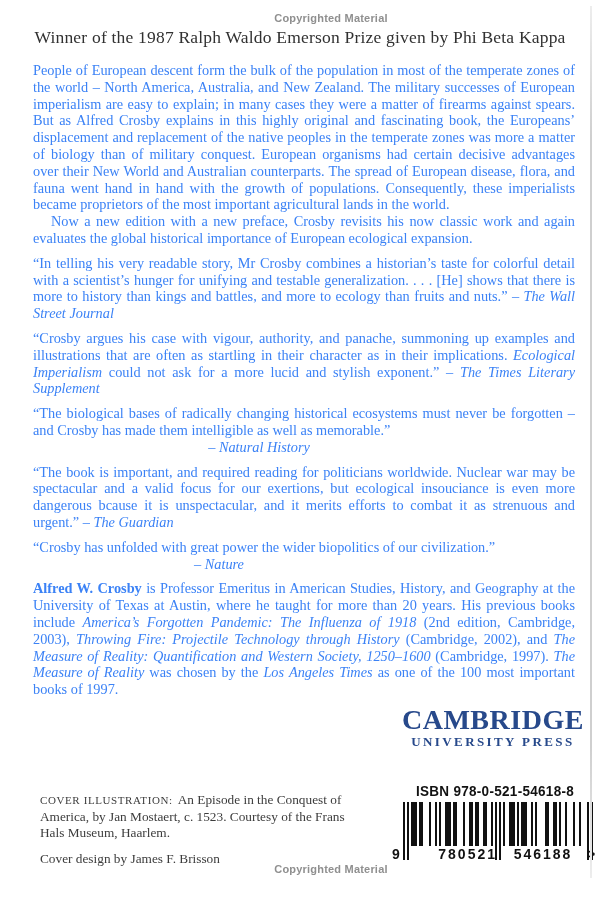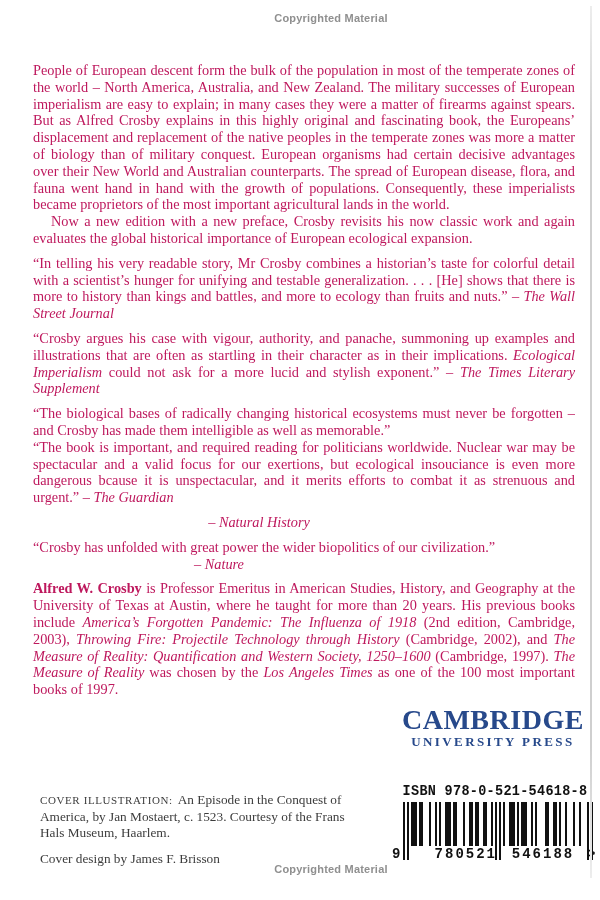--- a/index.html
+++ b/index.html
@@ -19,21 +19,21 @@
   #copyright-bottom{top:863px;}
 
   #award-line{
     position:absolute;top:27px;left:0;width:100%;text-align:center;
     font-size:17.5px;color:#313131;letter-spacing:0.2px;
   }
 
   #body-text{position:absolute;top:62px;left:33px;width:542px;}
   .para{
     margin:0 0 8px 0;text-align:justify;
-    font-size:14.3px;line-height:16.8px;color:#be185d;
+    font-size:14.3px;line-height:16.8px;color:#3b82f6;
   }
   .para.tight{margin-bottom:0;}
   .para.center{text-align:center;}
   .para.indent{text-indent:18px;}
   .attr-nh{padding-right:90px;}
   .attr-nature{padding-right:170px;}
   .it{font-style:italic;}
   .bd{font-weight:bold;}
 
   #publisher{position:absolute;left:402px;top:706px;color:#27498b;}
@@ -52,21 +52,21 @@
 
   #credits{position:absolute;left:40px;top:792px;width:322px;color:#3c3c3c;}
   .credit-text{margin:0;font-size:13.3px;line-height:16.5px;}
   .credit-label{
     font-size:11px;letter-spacing:0.6px;margin-right:5px;color:#3c3c3c;
   }
   .credit-design{margin:9px 0 0 0;font-size:13.3px;}
 
   #barcode-box{
     position:absolute;left:391px;top:784px;width:208px;background:#fff;
-    font-family:Liberation Mono, monospace;color:#111;
+    font-family:Liberation Sans, sans-serif;color:#111;
   }
   #isbn-label{
     text-align:center;font-weight:bold;font-size:13.5px;letter-spacing:0.3px;
     transform:scaleY(1.05);
   }
   #barcode-wrap{position:relative;margin-top:3px;height:62px;padding-left:12px;}
   .bc-digits{position:absolute;left:0;top:44px;width:208px;height:16px;font-weight:bold;font-size:14px;}
   .bc-digits span{position:absolute;top:0;}
   .d9{left:1px;}
   .dg1{left:26px;width:80px;text-align:right;letter-spacing:2px;}
@@ -78,29 +78,30 @@
     background:linear-gradient(to bottom,#ededed,#cfcfcf 15%,#cfcfcf 85%,#ededed);
   }
 </style>
 </head>
 <body>
 
 <div id="page">
 
   <div id="copyright-top" class="copyright">Copyrighted Material</div>
 
+  <div id="award-line">Winner of the 1987 Ralph Waldo Emerson Prize given by Phi Beta Kappa</div>
 
   <div id="body-text">
       <p class="para tight"><span>People of European descent form the bulk of the population in most of the temperate zones of the world – North America, Australia, and New Zealand. The military successes of European imperialism are easy to explain; in many cases they were a matter of firearms against spears. But as Alfred Crosby explains in this highly original and fascinating book, the Europeans’ displacement and replacement of the native peoples in the temperate zones was more a matter of biology than of military conquest. European organisms had certain decisive advantages over their New World and Australian counterparts. The spread of European disease, flora, and fauna went hand in hand with the growth of populations. Consequently, these imperialists became proprietors of the most important agricultural lands in the world.</span></p>
       <p class="para indent"><span>Now a new edition with a new preface, Crosby revisits his now classic work and again evaluates the global historical importance of European ecological expansion.</span></p>
       <p class="para"><span>“In telling his very readable story, Mr Crosby combines a historian’s taste for colorful detail with a scientist’s hunger for unifying and testable generalization. . . . [He] shows that there is more to history than kings and battles, and more to ecology than fruits and nuts.” – </span><span class="it">The Wall Street Journal</span></p>
       <p class="para"><span>“Crosby argues his case with vigour, authority, and panache, summoning up examples and illustrations that are often as startling in their character as in their implications. </span><span class="it">Ecological Imperialism</span><span> could not ask for a more lucid and stylish exponent.” – </span><span class="it">The Times Literary Supplement</span></p>
       <p class="para tight"><span>“The biological bases of radically changing historical ecosystems must never be forgotten – and Crosby has made them intelligible as well as memorable.”</span></p>
+      <p class="para center attr-nh"><span class="it">– Natural History</span></p>
       <p class="para"><span>“The book is important, and required reading for politicians worldwide. Nuclear war may be spectacular and a valid focus for our exertions, but ecological insouciance is even more dangerous bcause it is unspectacular, and it merits efforts to combat it as strenuous and urgent.” – </span><span class="it">The Guardian</span></p>
-      <p class="para center attr-nh"><span class="it">– Natural History</span></p>
       <p class="para tight"><span>“Crosby has unfolded with great power the wider biopolitics of our civilization.”</span></p>
       <p class="para center attr-nature"><span class="it">– Nature</span></p>
       <p class="para"><span class="bd">Alfred W. Crosby</span><span> is Professor Emeritus in American Studies, History, and Geography at the University of Texas at Austin, where he taught for more than 20 years. His previous books include </span><span class="it">America’s Forgotten Pandemic: The Influenza of 1918</span><span> (2nd edition, Cambridge, 2003), </span><span class="it">Throwing Fire: Projectile Technology through History</span><span> (Cambridge, 2002), and </span><span class="it">The Measure of Reality: Quantification and Western Society, 1250–1600</span><span> (Cambridge, 1997). </span><span class="it">The Measure of Reality</span><span> was chosen by the </span><span class="it">Los Angeles Times</span><span> as one of the 100 most important books of 1997.</span></p>
     </div>
 
   <div id="publisher">
     <div class="pub-name">CAMBRIDGE</div>
     <div class="pub-sub">UNIVERSITY PRESS</div>
   </div>
 

